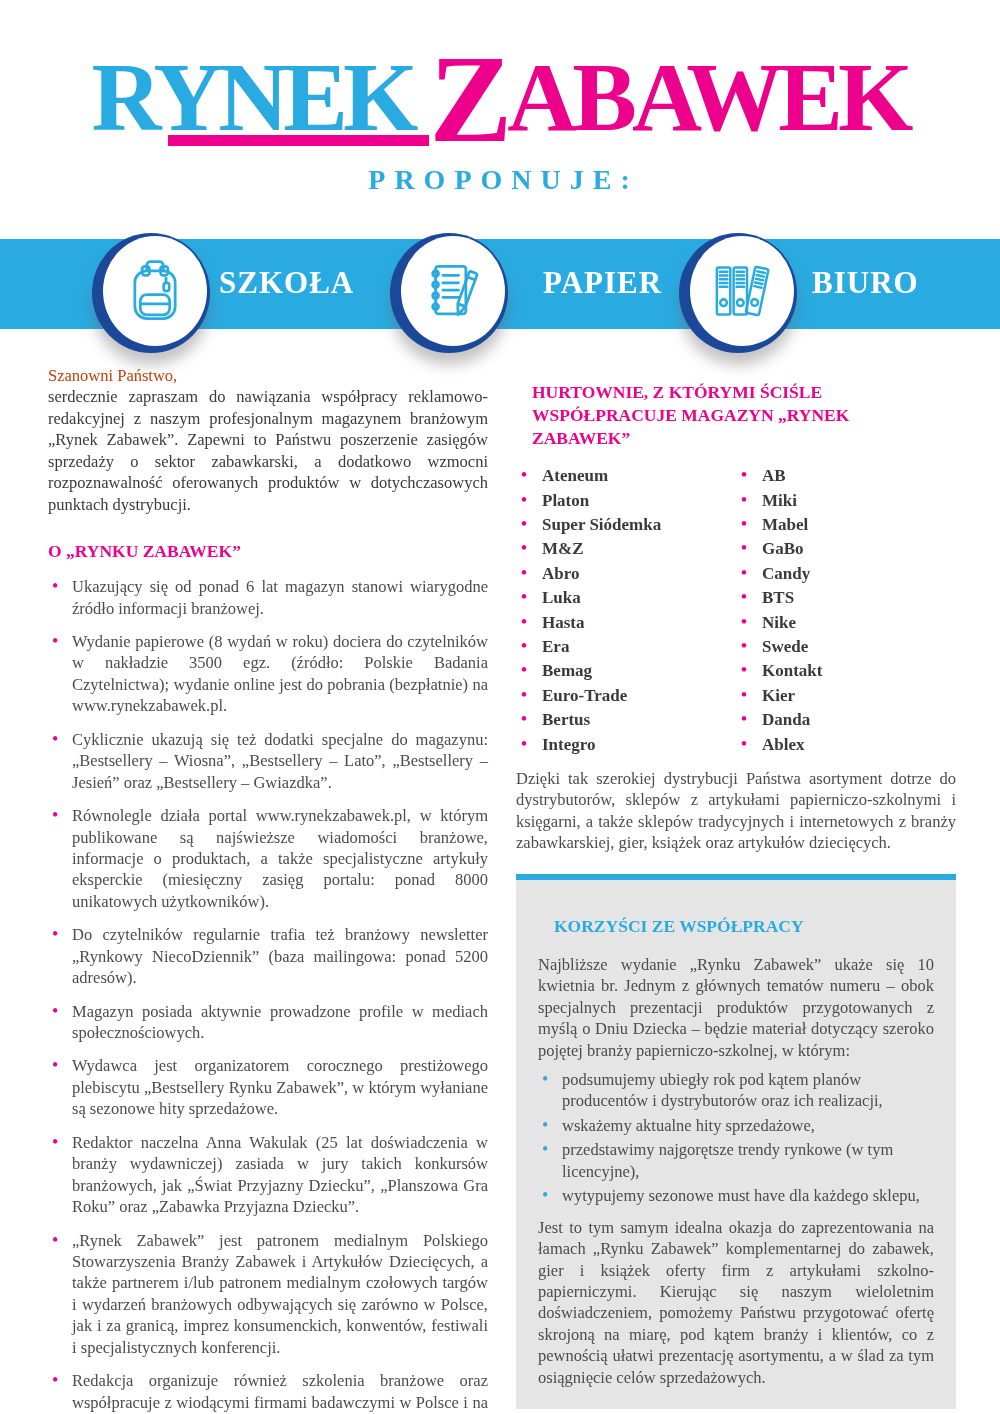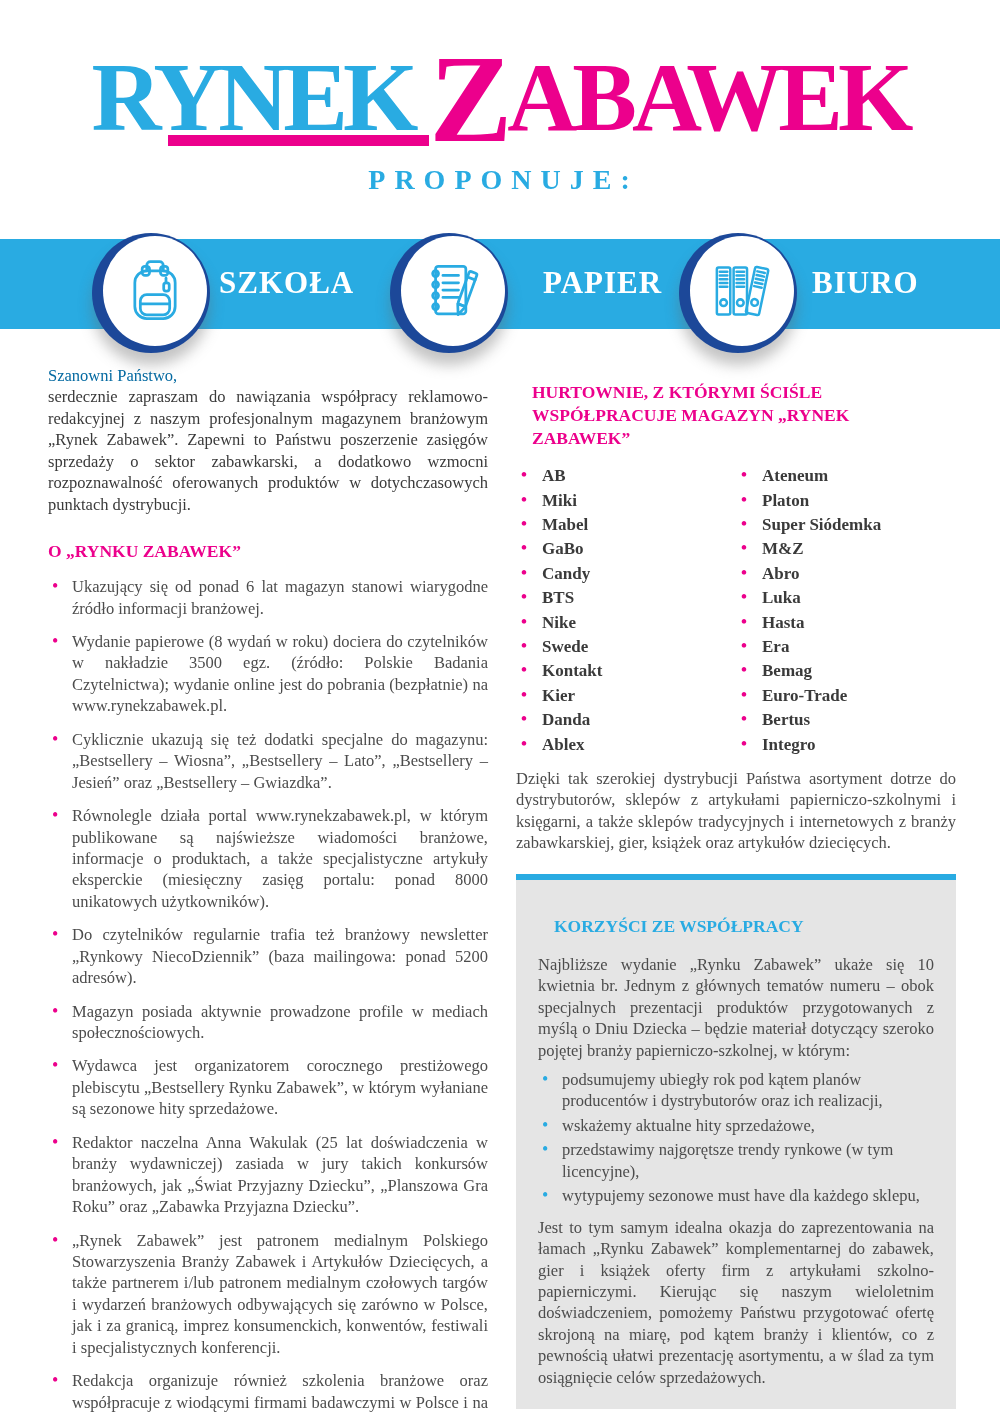--- a/index.html
+++ b/index.html
@@ -42,21 +42,21 @@
     color: #ffffff; font-weight: bold; font-size: 31px; letter-spacing: 1px;
   }
   .label-1 { left: 219px; } .label-2 { left: 543px; } .label-3 { left: 812px; }
   .icon-svg { stroke: #29abe2; fill: none; stroke-width: 3; stroke-linecap: round; stroke-linejoin: round; }
 
   
   .content { display: flex; gap: 28px; padding: 36px 44px 0 48px; }
   .col { flex: 1 1 0; min-width: 0; }
 
   .txt { font-size: 16.5px; line-height: 1.3; color: #4c4c4c; text-align: justify; hyphens: auto; }
-  .intro-line { font-size: 16.5px; line-height: 1.3; color: #0369a1; margin: 0; }
+  .intro-line { font-size: 16.5px; line-height: 1.3; color: #c2410c; margin: 0; }
   .intro { margin: 0; color: #3a3a3a; }
 
   h3 { margin: 16px; font-size: 17.5px; font-weight: bold; line-height: 1.32; }
   .h-magenta { color: #ec008c; }
   .h-cyan { color: #29abe2; }
   .left-heading { margin: 25px 0 13px; }
 
   ul.bul { list-style: none; padding: 0; margin: 0; }
   ul.bul > li {
     position: relative; padding-left: 24px; margin-bottom: 12px;
@@ -185,47 +185,47 @@
         <li>„Rynek Zabawek” jest patronem medialnym Polskiego Stowarzyszenia Branży Zabawek i Artykułów Dziecięcych, a także partnerem i/lub patronem medialnym czołowych targów i wydarzeń branżowych odbywających się zarówno w Polsce, jak i za granicą, imprez konsumenckich, konwentów, festiwali i specjalistycznych konferencji.</li>
         <li>Redakcja organizuje również szkolenia branżowe oraz współpracuje z wiodącymi firmami badawczymi w Polsce i na świecie. Na własne potrzeby przeprowadza też sondy rynkowe, które dostarczają aktualnych informacji z życia branży.</li>
       </ul>
     </div>
 
     <div class="col">
       <h3 class="h-magenta">HURTOWNIE, Z KTÓRYMI ŚCIŚLE WSPÓŁPRACUJE MAGAZYN „RYNEK ZABAWEK”</h3>
 
       <div class="whole-cols">
         <ul>
+          <li>Ateneum</li>
+          <li>Platon</li>
+          <li>Super Siódemka</li>
+          <li>M&amp;Z</li>
+          <li>Abro</li>
+          <li>Luka</li>
+          <li>Hasta</li>
+          <li>Era</li>
+          <li>Bemag</li>
+          <li>Euro-Trade</li>
+          <li>Bertus</li>
+          <li>Integro</li>
+        </ul>
+        <ul>
           <li>AB</li>
           <li>Miki</li>
           <li>Mabel</li>
           <li>GaBo</li>
           <li>Candy</li>
           <li>BTS</li>
           <li>Nike</li>
           <li>Swede</li>
           <li>Kontakt</li>
           <li>Kier</li>
           <li>Danda</li>
           <li>Ablex</li>
         </ul>
-        <ul>
-          <li>Ateneum</li>
-          <li>Platon</li>
-          <li>Super Siódemka</li>
-          <li>M&amp;Z</li>
-          <li>Abro</li>
-          <li>Luka</li>
-          <li>Hasta</li>
-          <li>Era</li>
-          <li>Bemag</li>
-          <li>Euro-Trade</li>
-          <li>Bertus</li>
-          <li>Integro</li>
-        </ul>
       </div>
 
       <p class="txt" style="margin:0">Dzięki tak szerokiej dystrybucji Państwa asortyment dotrze do dystrybutorów, sklepów z artykułami papierniczo-szkolnymi i księgarni, a także sklepów tradycyjnych i internetowych z branży zabawkarskiej, gier, książek oraz artykułów dziecięcych.</p>
 
       <div class="benefits">
         <h3 class="h-cyan">KORZYŚCI ZE WSPÓŁPRACY</h3>
         <p class="txt">Najbliższe wydanie „Rynku Zabawek” ukaże się 10 kwietnia br. Jednym z głównych tematów numeru – obok specjalnych prezentacji produktów przygotowanych z myślą o Dniu Dziecka – będzie materiał dotyczący szeroko pojętej branży papierniczo-szkolnej, w którym:</p>
         <ul class="bul cyn">
           <li>podsumujemy ubiegły rok pod kątem planów producentów i dystrybutorów oraz ich realizacji,</li>
           <li>wskażemy aktualne hity sprzedażowe,</li>

